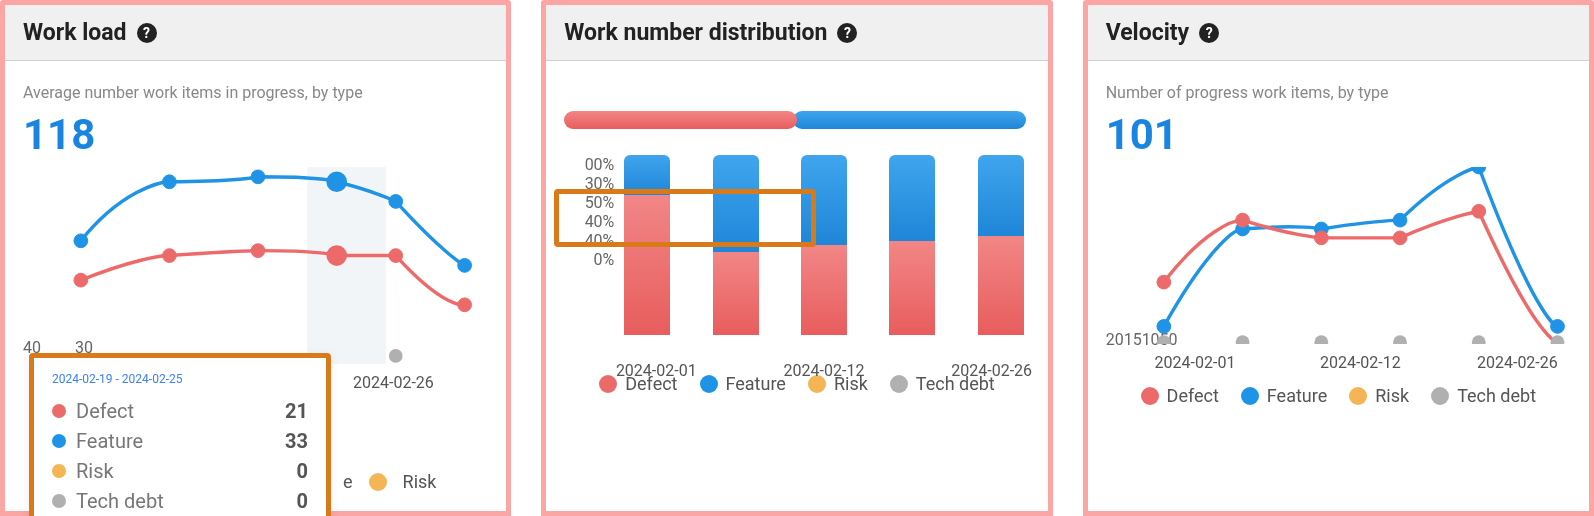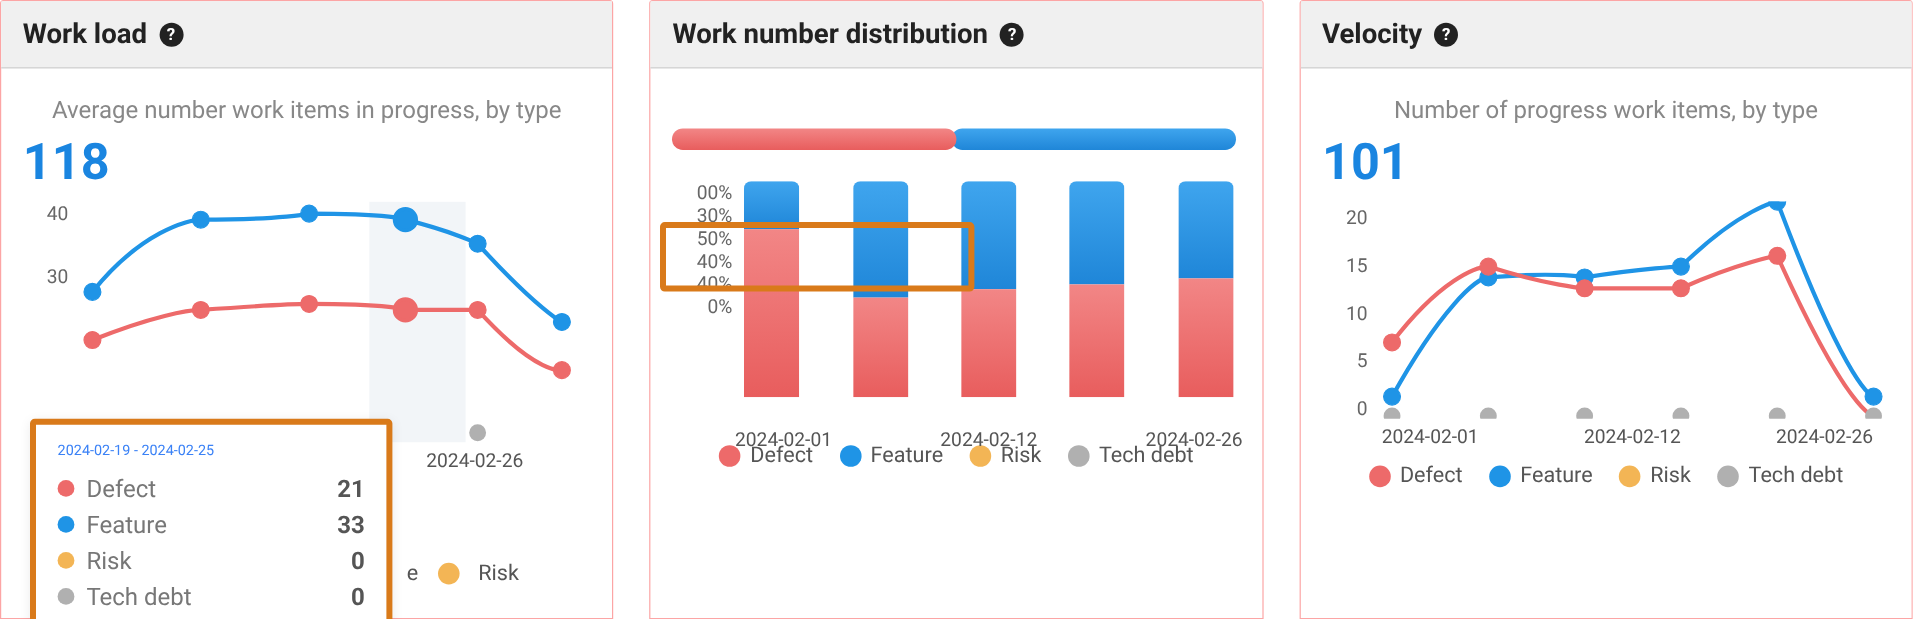--- a/index.html
+++ b/index.html
@@ -7,21 +7,21 @@
     font-family: -apple-system, BlinkMacSystemFont, "Segoe UI", Roboto, Helvetica, Arial, sans-serif;
     background: #fff;
     width: 1594px;
     height: 516px;
     display: flex;
     gap: 30px;
     padding: 0;
   }
   .card {
     flex: 1;
-    border: 1px solid #fca5a5;
+    border: 5px solid #fca5a5;
     border-radius: 3px 3px 0 0;
     display: flex;
     flex-direction: column;
     background: #fff;
     min-width: 0;
   }
   .card-header {
     background: #f0f0f0;
     border-bottom: 1px solid #d0d0d0;
     padding: 14px 18px;
@@ -45,44 +45,43 @@
     display: inline-flex;
     align-items: center;
     justify-content: center;
   }
   .card-body {
     padding: 22px 18px 8px 18px;
     position: relative;
     flex: 1;
   }
   .subtitle {
-    font-size: 20px;
+    font-size: 16px;
     color: #888;
     margin-bottom: 8px;
-    text-align: center;
   }
   .metric {
     font-size: 42px;
     font-weight: 700;
     color: #1a85e0;
     margin-bottom: 7px;
   }
   .chart-area {
     position: relative;
     height: 230px;
     margin-top: 8px;
   }
   .y-ticks {
     position: absolute;
     left: 0;
     top: 0;
     bottom: 28px;
     width: 44px;
     display: flex;
-    flex-direction: column;
+    flex-direction: row;
     justify-content: space-between;
     align-items: flex-end;
     font-size: 16px;
     color: #666;
     padding-right: 6px;
   }
   .plot {
     position: absolute;
     left: 48px;
     right: 4px;

